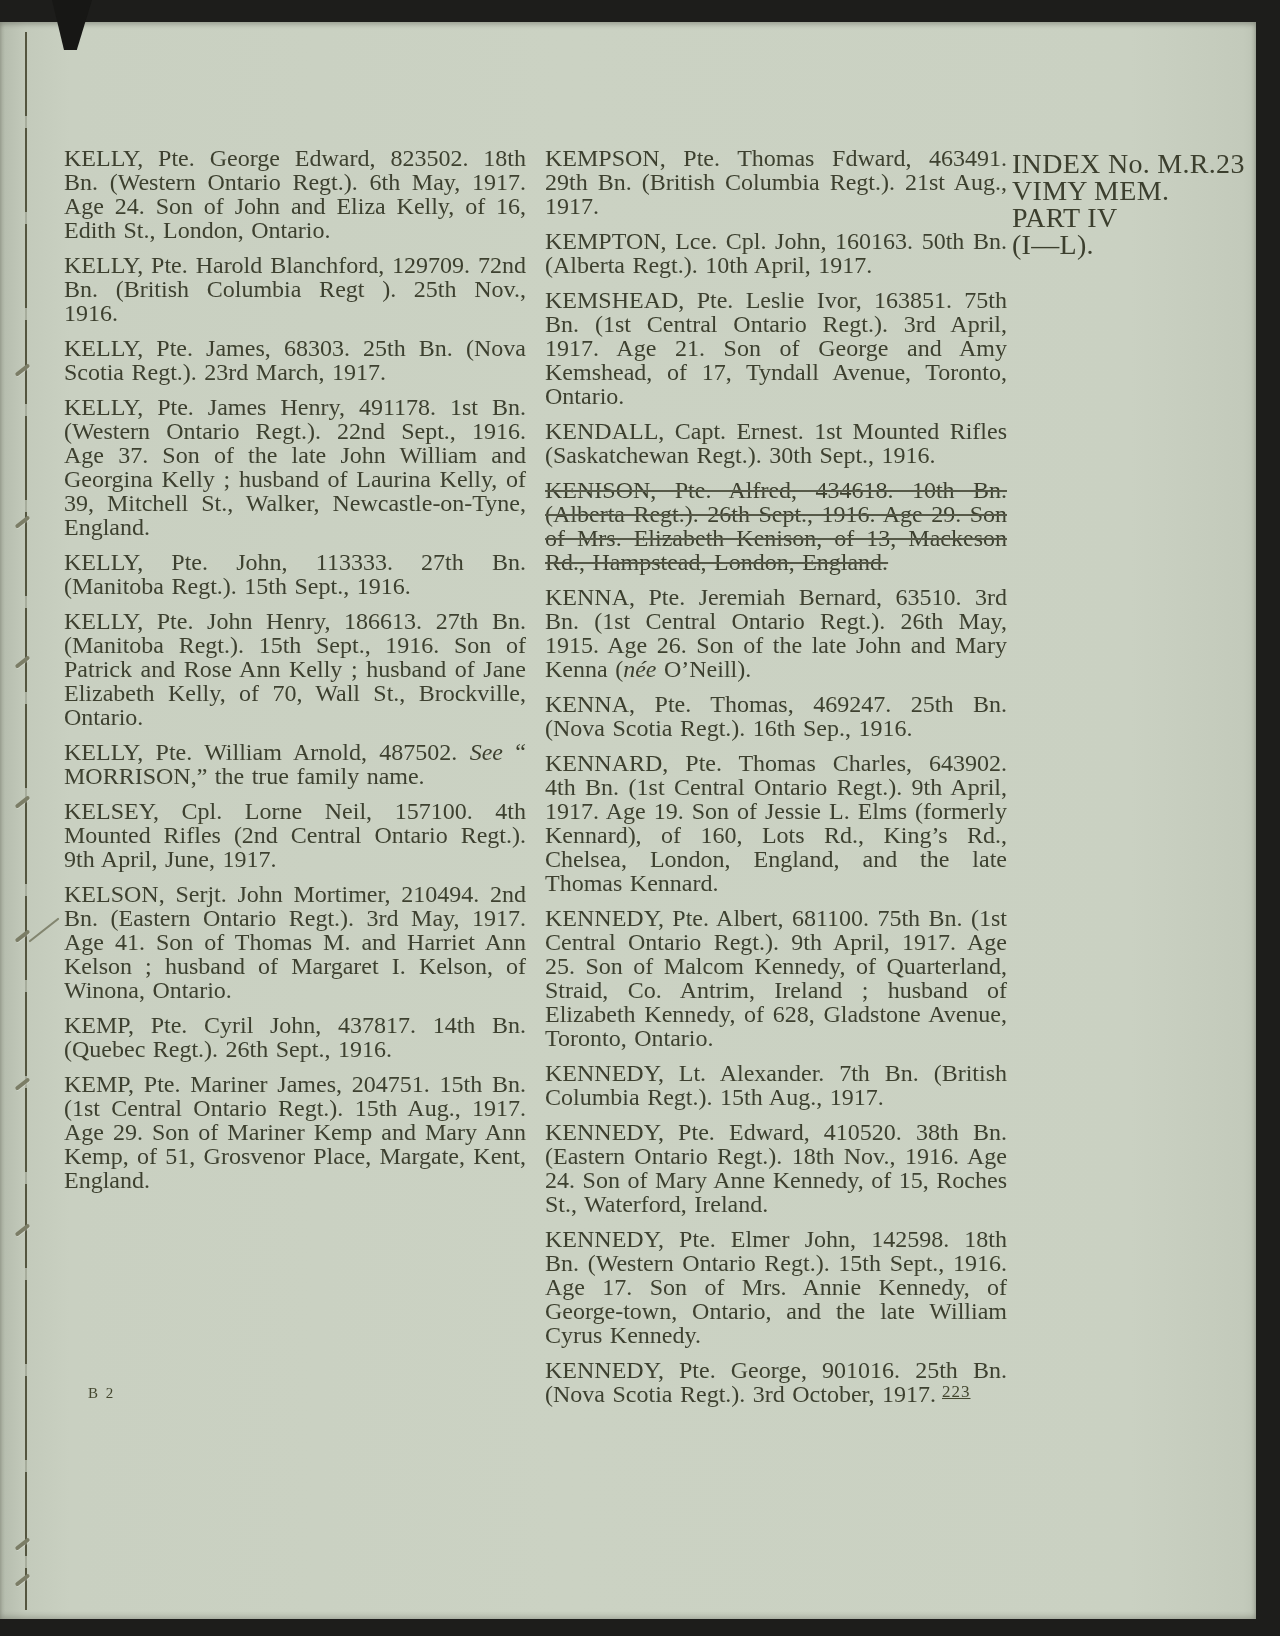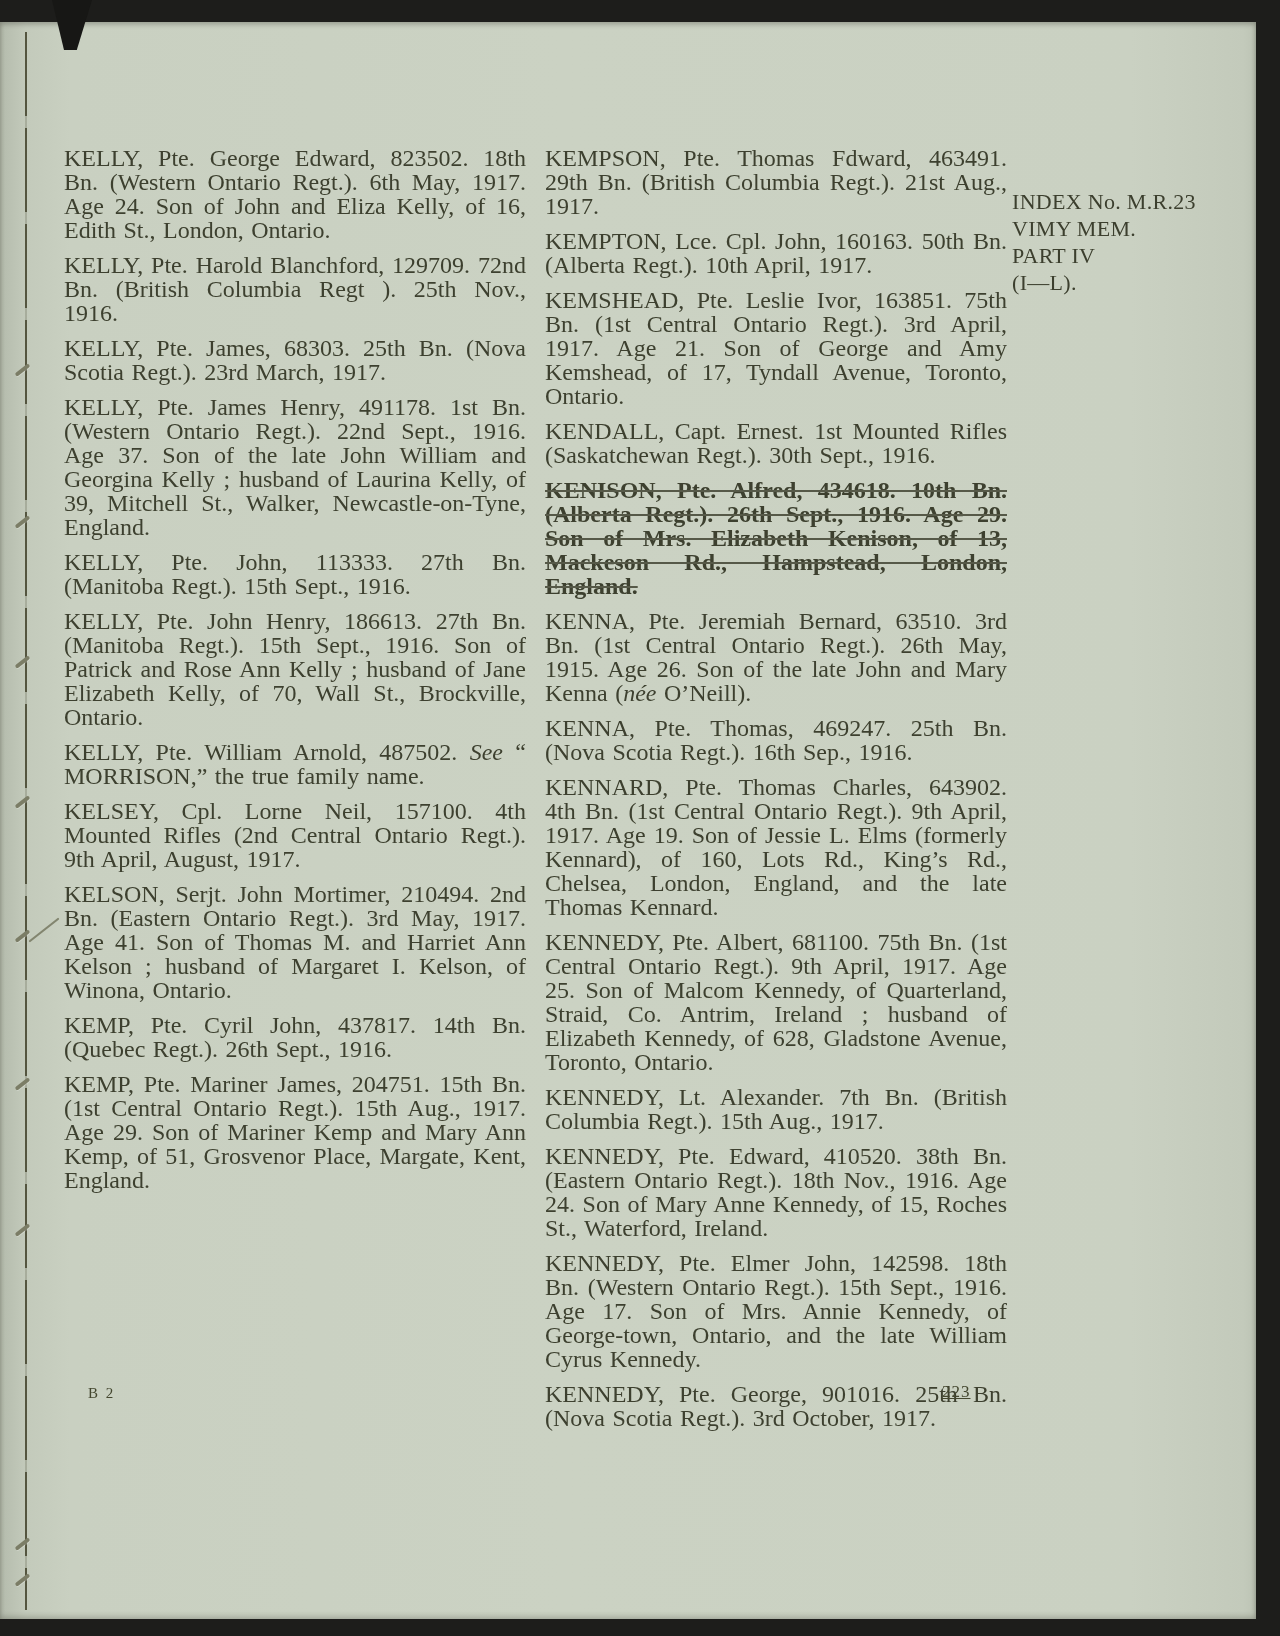--- a/index.html
+++ b/index.html
@@ -37,28 +37,26 @@
   .col p {
     margin:0 0 11px 0;
     font-size:24px; line-height:24px;
     text-align:justify;
     word-spacing:1.5px;
   }
   .struck {
     text-decoration:line-through;
     text-decoration-color:#565948;
     text-decoration-thickness:2px;
-    font-weight:bold;
   }
   .ital { font-style:italic; }
   .margin-heading {
     position:absolute; left:1012px; top:128px; width:238px;
-    font-size:22px; line-height:27px; color:#3c3f2e;
+    font-size:28px; line-height:27px; color:#3c3f2e;
     letter-spacing:0.3px;
-    margin-top:38px;
   }
   .footer-mark {
     position:absolute; top:1363px;
     font-size:15px; color:#44472f; letter-spacing:2px;
   }
   .footer-page {
     position:absolute; top:1360px;
     font-size:17px; color:#44472f; letter-spacing:1px;text-decoration:underline;
   }
   .checkmark-svg { position:absolute; left:28px; top:893px; }
@@ -84,21 +82,21 @@
   </svg>
 
   <div class="col" style="left:64px;">
     <p>KELLY, Pte. George Edward, 823502.  18th Bn. (Western Ontario Regt.).  6th May, 1917.  Age 24.  Son of John and Eliza Kelly, of 16, Edith St., London, Ontario.</p>
     <p>KELLY, Pte. Harold Blanchford, 129709.  72nd Bn. (British Columbia Regt ).  25th Nov., 1916.</p>
     <p>KELLY, Pte. James, 68303.  25th Bn. (Nova Scotia Regt.).  23rd March, 1917.</p>
     <p>KELLY, Pte. James Henry, 491178.  1st Bn. (Western Ontario Regt.).  22nd Sept., 1916.  Age 37.  Son of the late John William and Georgina Kelly ;  husband of Laurina Kelly, of 39, Mitchell St., Walker, Newcastle-on-Tyne, England.</p>
     <p>KELLY, Pte. John, 113333.  27th Bn. (Manitoba Regt.).  15th Sept., 1916.</p>
     <p>KELLY, Pte. John Henry, 186613.  27th Bn. (Manitoba Regt.).  15th Sept., 1916.  Son of Patrick and Rose Ann Kelly ;  husband of Jane Elizabeth Kelly, of 70, Wall St., Brockville, Ontario.</p>
     <p><span>KELLY, Pte. William Arnold, 487502.  </span><span class="ital">See</span><span> “ MORRISON,” the true family name.</span></p>
-    <p>KELSEY, Cpl. Lorne Neil, 157100.  4th Mounted Rifles (2nd Central Ontario Regt.).  9th April, August, 1917.</p>
+    <p>KELSEY, Cpl. Lorne Neil, 157100.  4th Mounted Rifles (2nd Central Ontario Regt.).  9th April, June, 1917.</p>
     <p>KELSON, Serjt. John Mortimer, 210494.  2nd Bn. (Eastern Ontario Regt.).  3rd May, 1917.  Age 41.  Son of Thomas M. and Harriet Ann Kelson ;  husband of Margaret I. Kelson, of Winona, Ontario.</p>
     <p>KEMP, Pte. Cyril John, 437817.  14th Bn. (Quebec Regt.).  26th Sept., 1916.</p>
     <p>KEMP, Pte. Mariner James, 204751.  15th Bn. (1st Central Ontario Regt.).  15th Aug., 1917.  Age 29.  Son of Mariner Kemp and Mary Ann Kemp, of 51, Grosvenor Place, Margate, Kent, England.</p>
   </div>
 
   <div class="col" style="left:545px;">
     <p>KEMPSON, Pte. Thomas Fdward, 463491.  29th Bn. (British Columbia Regt.).  21st Aug., 1917.</p>
     <p>KEMPTON, Lce. Cpl. John, 160163.  50th Bn. (Alberta Regt.).  10th April, 1917.</p>
     <p>KEMSHEAD, Pte. Leslie Ivor, 163851.  75th Bn. (1st Central Ontario Regt.).  3rd April, 1917.  Age 21.  Son of George and Amy Kemshead, of 17, Tyndall Avenue, Toronto, Ontario.</p>
     <p>KENDALL, Capt. Ernest.  1st Mounted Rifles (Saskatchewan Regt.).  30th Sept., 1916.</p>

